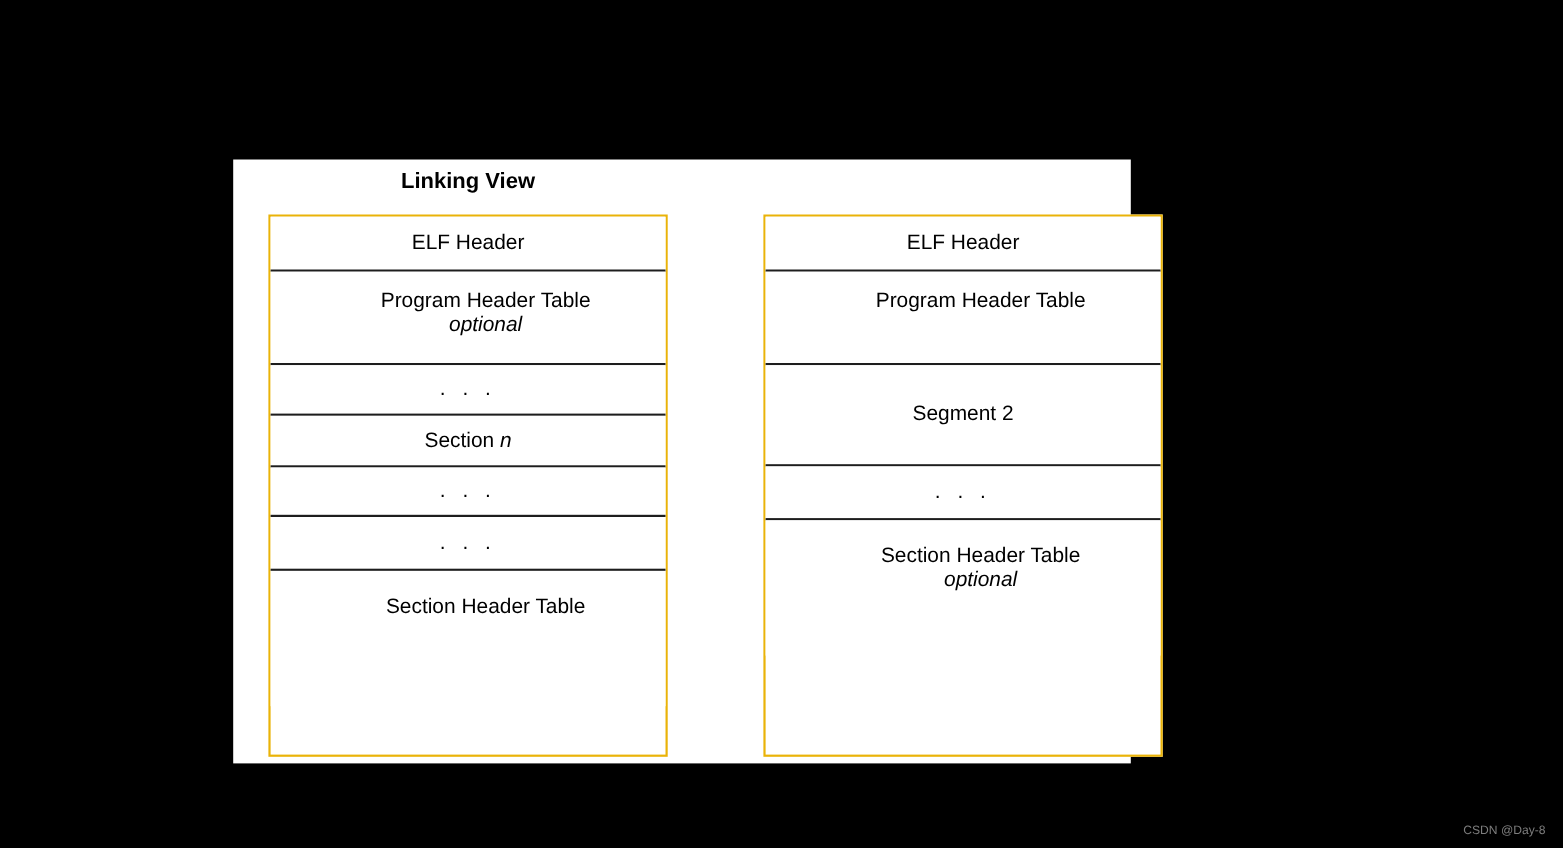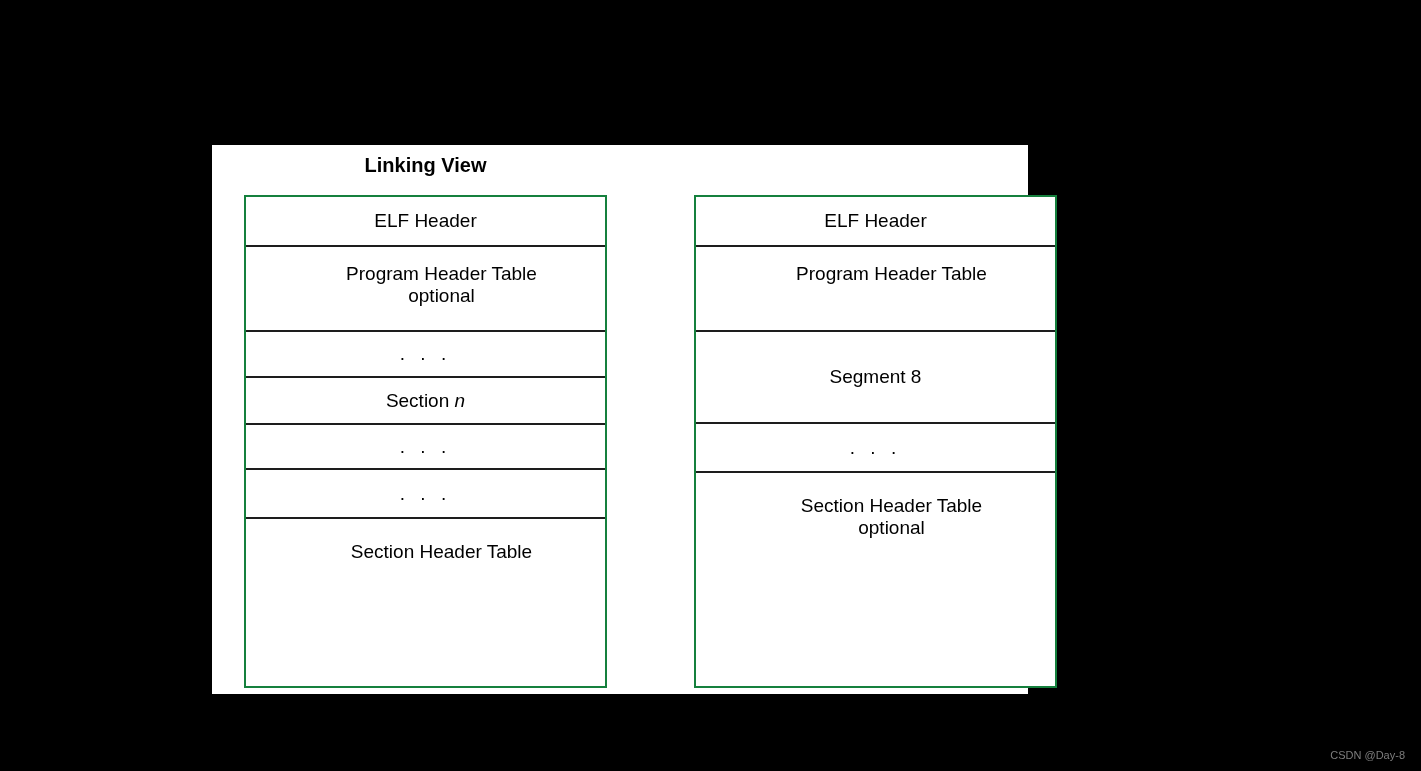--- a/index.html
+++ b/index.html
@@ -50,21 +50,21 @@
   }
 
   
   .view-table {
     position: absolute;
     top: 50px;
     left: 0;
     width: 363px;
     height: 493px;
     box-sizing: border-box;
-    border: 2px solid #15803d;
+    border: 2px solid #eab308;
     background: #ffffff;
   }
 
   .view-row {
     position: relative;
     box-sizing: border-box;
     border-bottom: 2px solid #1d1d1d;
     background: #ffffff;
     display: flex;
     flex-direction: column;
@@ -78,20 +78,21 @@
   .row-label {
     font-size: 19px;
     line-height: 22px;
     color: #000000;
     text-align: center;
     white-space: nowrap;
   }
   .row-sublabel {
     font-size: 19px;
     line-height: 22px;
+    font-style: italic;
     color: #000000;
     text-align: center;
     white-space: nowrap;
   }
   .row-label .italic-var {
     font-style: italic;
   }
 
   
   .align-middle { justify-content: center; }
@@ -152,21 +153,21 @@
 
   <div class="view-column" id="execution-view-column">
     <div class="view-table">
         <div class="view-row align-middle" style="height: 50px;">
           <div class="row-label">ELF Header</div>
         </div>
         <div class="view-row align-top" style="height: 85px; padding-top: 16px;">
           <div class="row-label">Program Header Table</div>
         </div>
         <div class="view-row align-middle" style="height: 92px;">
-          <div class="row-label">Segment 8</div>
+          <div class="row-label">Segment 2</div>
         </div>
         <div class="view-row align-middle" style="height: 49px;">
           <div class="row-ellipsis">. . .</div>
         </div>
         <div class="view-row align-top" style="height: 123px; padding-top: 22px;">
           <div class="row-label">Section Header Table</div>
           <div class="row-sublabel">optional</div>
         </div>
       </div>
   </div>

